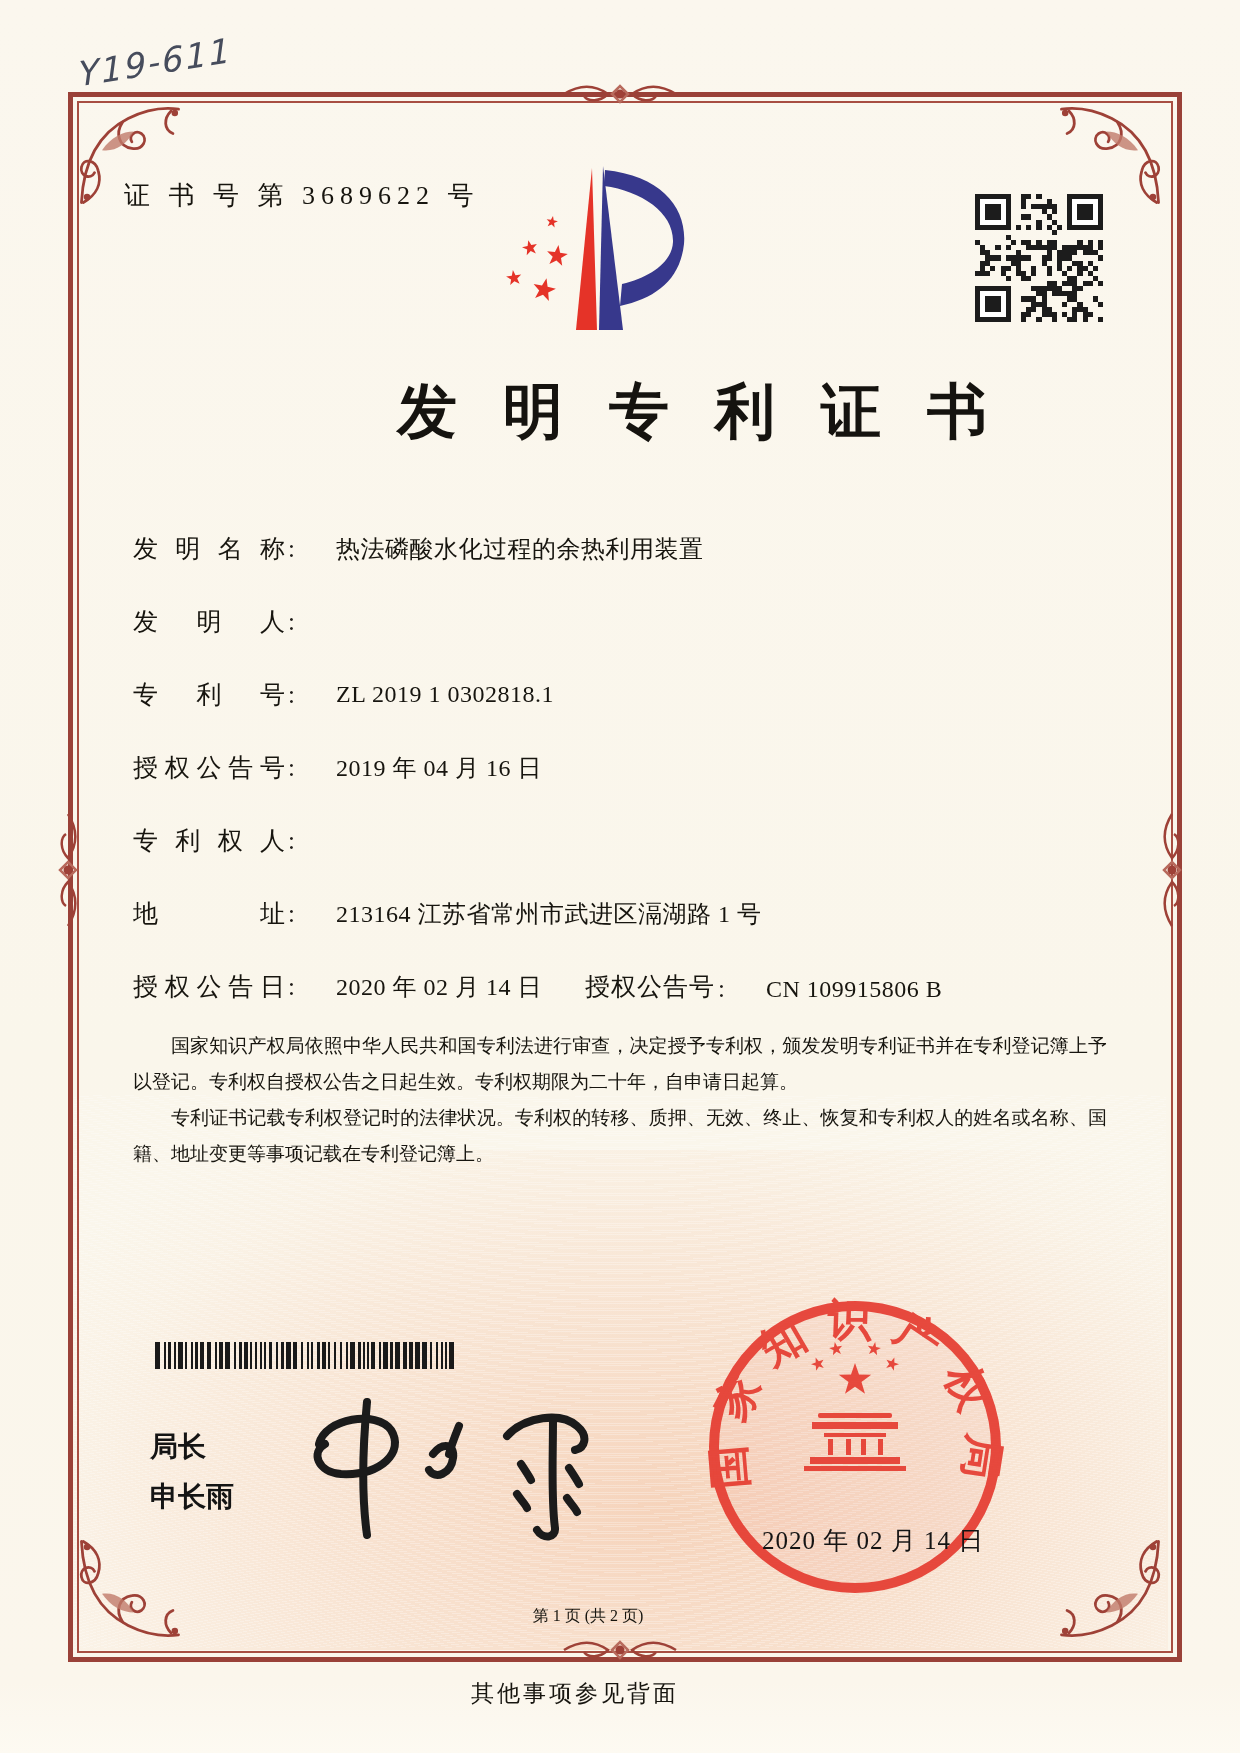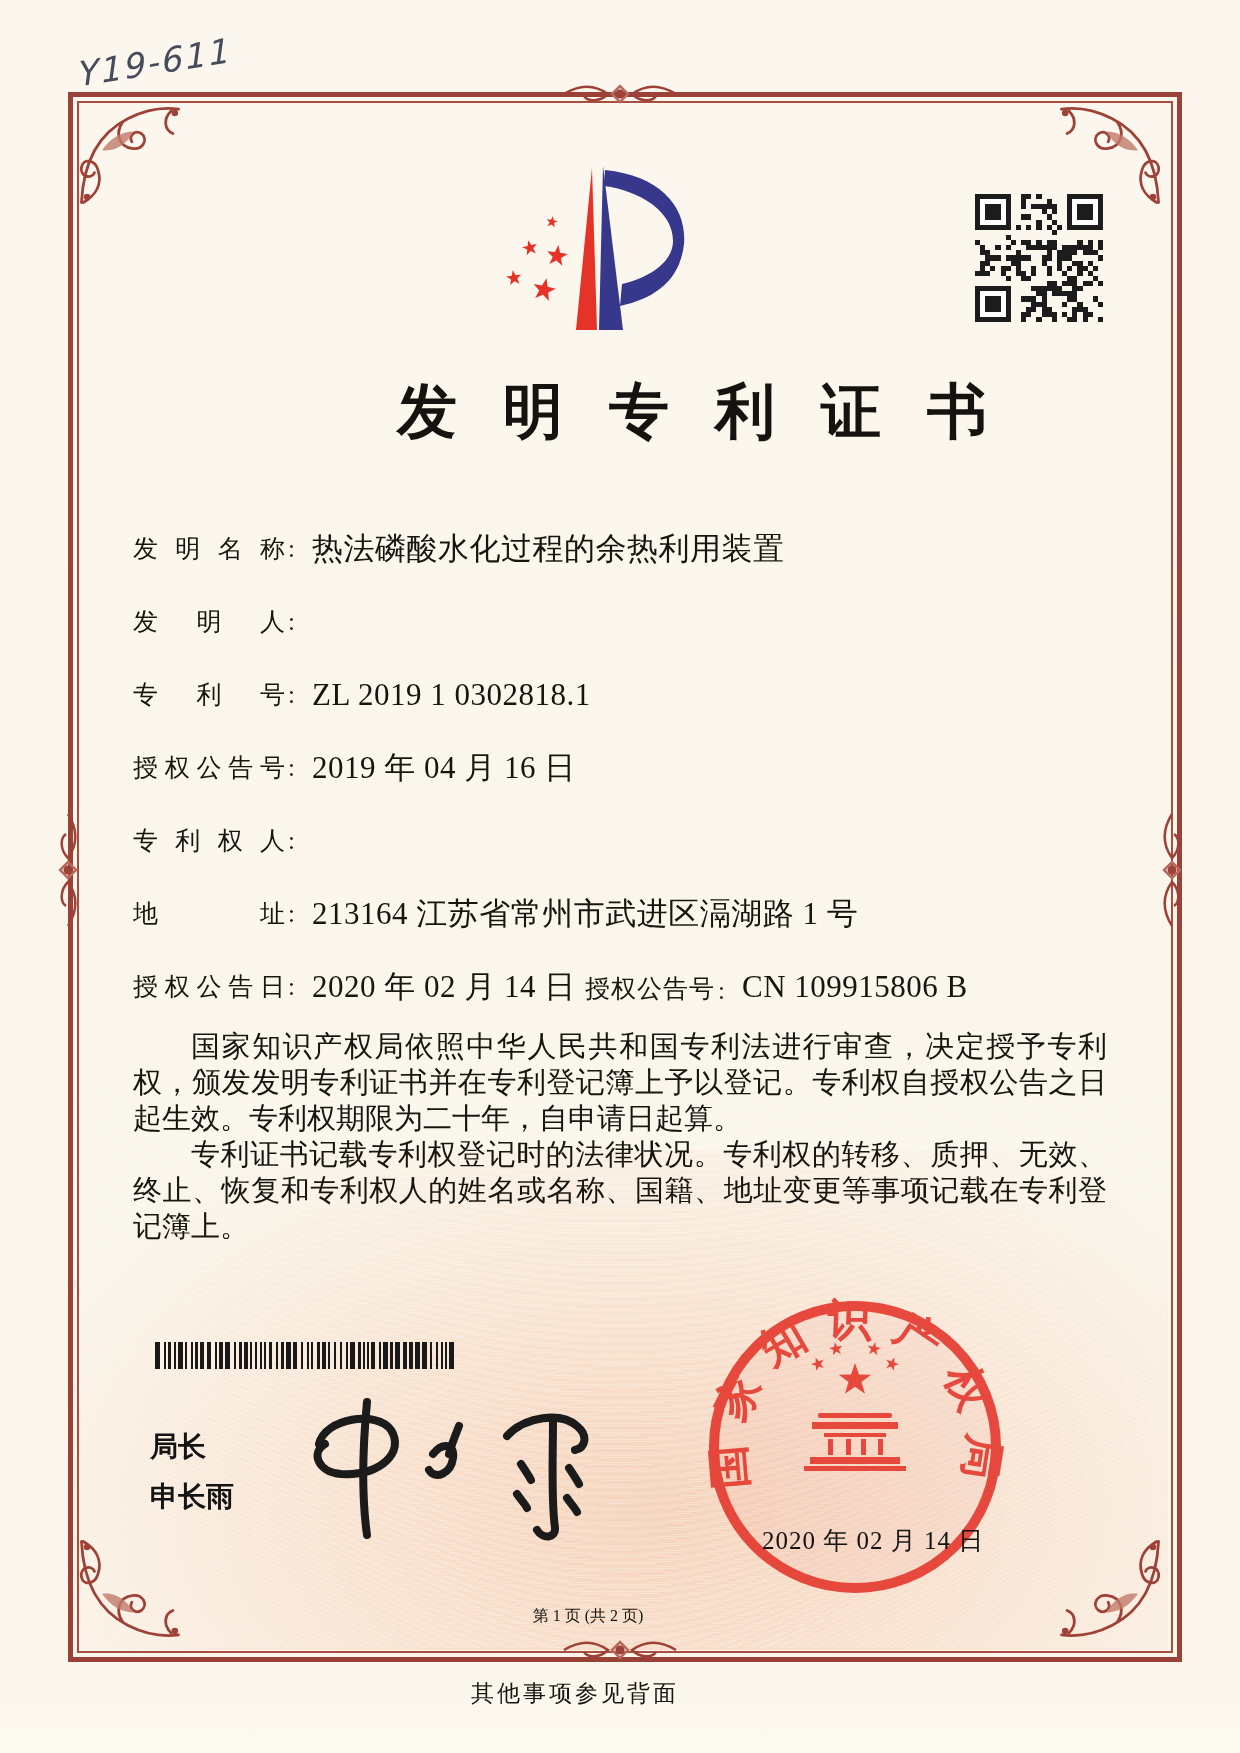--- a/index.html
+++ b/index.html
@@ -19,24 +19,24 @@
     font-size:34px; color:#464c5c; transform:rotate(-9deg) skewX(-6deg); letter-spacing:2px;}
   .cert-no{position:absolute; left:124px; top:178px; font-size:26px; letter-spacing:6px; color:#17150f;}
   .logo{position:absolute; left:470px; top:158px; width:220px; height:190px;}
   .qr{position:absolute; left:975px; top:194px; width:128px; height:128px;}
   .title-wrap{position:absolute; left:76px; top:372px; width:1142px; text-align:center;padding-left:45px;}
   .title{font-size:60px; font-weight:700; letter-spacing:46px; margin-right:-46px; color:#15130f; white-space:nowrap;}
   .fields{position:absolute; left:133px; top:512px; width:980px;}
   .field-row{position:relative; display:flex; align-items:center; height:73px;}
   .flabel{display:inline-block; width:152px; font-size:25px; text-align-last:justify; color:#17150f;}
   .fcolon{width:24px; font-size:25px; padding-left:3px;}
-  .fvalue{font-size:31px; letter-spacing:.5px; color:#17150f;}
+  .fvalue{font-size:24px; letter-spacing:.5px; color:#17150f;margin-left:24px;}
   .pair2{position:absolute; left:452px; display:flex; align-items:flex-end;}
   .pair2 .flabel{width:auto; text-align-last:auto; letter-spacing:1px;}
-  .legal{position:absolute; left:133px; top:1028px; width:974px; font-size:29px; line-height:36px;
+  .legal{position:absolute; left:133px; top:1028px; width:974px; font-size:19px; line-height:36px;
     text-align:justify; color:#17150f;}
   .legal p{margin:0; text-indent:2em;}
   .barcode{position:absolute; left:155px; top:1342px; width:306px; height:27px; display:flex; align-items:stretch;}
   .barcode i{display:block; background:#191919; height:100%;}
   .signer{position:absolute; left:150px; top:1428px; font-family:"Liberation Sans","DejaVu Sans",sans-serif;
     font-weight:700; font-size:28px; color:#141414;}
   .signer .name{margin-top:12px;}
   .signature{position:absolute; left:255px; top:1392px; width:400px; height:155px;}
   .seal{position:absolute; left:700px; top:1292px; width:310px; height:310px; opacity:.9;}
   .seal-date{position:absolute; left:762px; top:1524px; font-size:25px; letter-spacing:1px; color:#141414; white-space:nowrap;}
@@ -97,20 +97,21 @@
     </svg>
   <svg class="orn" style="left:8px;top:858px;width:120px;height:24px;transform:rotate(90deg)">
       <use href="#edge-orn"></use>
     </svg>
   <svg class="orn" style="left:1112px;top:858px;width:120px;height:24px;transform:rotate(-90deg)">
       <use href="#edge-orn"></use>
     </svg>
 
   <div class="handwritten">Y19-611</div>
 
+  <div class="cert-no">证 书 号 第 3689622 号</div>
 
   <svg class="logo" viewBox="0 0 220 190">
     <polygon points="122,10 106,172 127,172" fill="#e53328"></polygon>
     <polygon points="133,8 129,172 153,172" fill="#37388c"></polygon>
     <path d="M135,12 C192,18 217,50 214,86 C210,122 186,140 150,148 L152,126 C181,119 202,104 203,84 C204,55 172,33 134,28 Z" fill="#37388c"></path>
     <g id="logo-stars" fill="#e53328">
         <polygon points="83.0,58.1 83.7,62.3 87.9,63.2 84.1,65.1 84.6,69.4 81.6,66.4 77.7,68.2 79.6,64.3 76.7,61.2 80.9,61.8"></polygon>
         <polygon points="58.3,82.2 61.3,87.1 66.9,86.0 63.2,90.3 65.9,95.4 60.7,93.1 56.7,97.3 57.2,91.6 52.0,89.2 57.6,87.9"></polygon>
         <polygon points="88.5,87.1 90.1,94.8 97.8,96.1 91.0,99.9 92.2,107.7 86.4,102.4 79.4,105.9 82.7,98.8 77.1,93.2 84.9,94.1"></polygon>
         <polygon points="42.9,112.1 45.5,117.2 51.2,116.5 47.2,120.6 49.6,125.8 44.4,123.2 40.2,127.1 41.1,121.4 36.1,118.6 41.8,117.7"></polygon>

